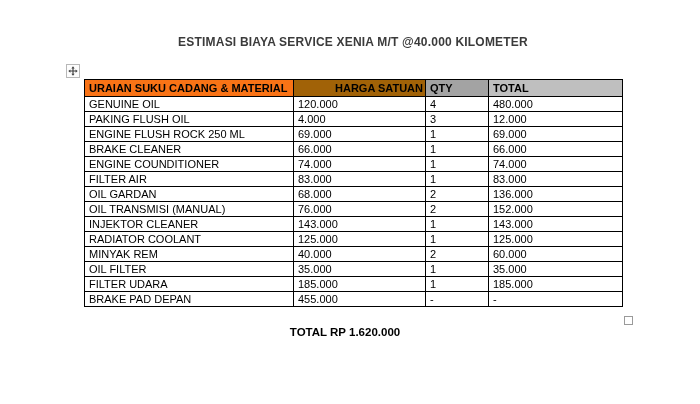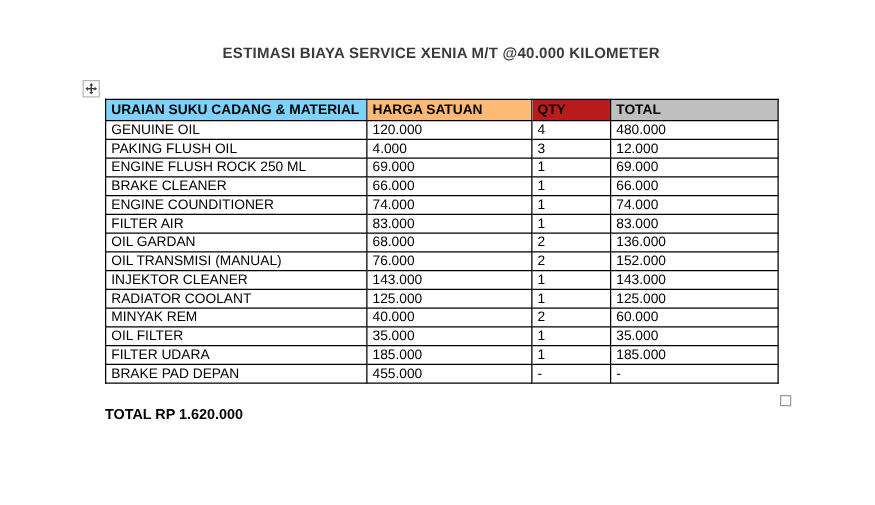--- a/index.html
+++ b/index.html
@@ -57,21 +57,21 @@
   }
   .cost-table th {
     font-weight: bold;
     height: 17px;
   }
   .grand-total {
     position: absolute;
     top: 326px;
     left: 84px;
     width: 522px;
-    text-align: left;
+    text-align: center;
     font-size: 11.5px;
     font-weight: bold;
     color: #000;
     white-space: nowrap;
   }
   .resize-handle {
     position: absolute;
     left: 624px;
     top: 316px;
     width: 9px;
@@ -96,23 +96,23 @@
 
 <table class="cost-table">
   <colgroup>
       <col style="width: 209px;">
       <col style="width: 132px;">
       <col style="width: 63px;">
       <col style="width: 134px;">
     </colgroup>
   <thead>
     <tr>
-        <th style="background: #7dd3fc;">URAIAN SUKU CADANG &amp; MATERIAL</th>
-        <th style="background: #fdba74;">HARGA SATUAN</th>
-        <th style="background: #b91c1c;">QTY</th>
+        <th style="background: #f97316;">URAIAN SUKU CADANG &amp; MATERIAL</th>
+        <th style="background: #a16207; text-align: right;">HARGA SATUAN</th>
+        <th style="background: #a3a3a3;">QTY</th>
         <th style="background: rgb(191, 191, 191);">TOTAL</th>
       </tr>
   </thead>
   <tbody>
       <tr>
         <td>GENUINE OIL</td>
         <td>120.000</td>
         <td>4</td>
         <td>480.000</td>
       </tr>

